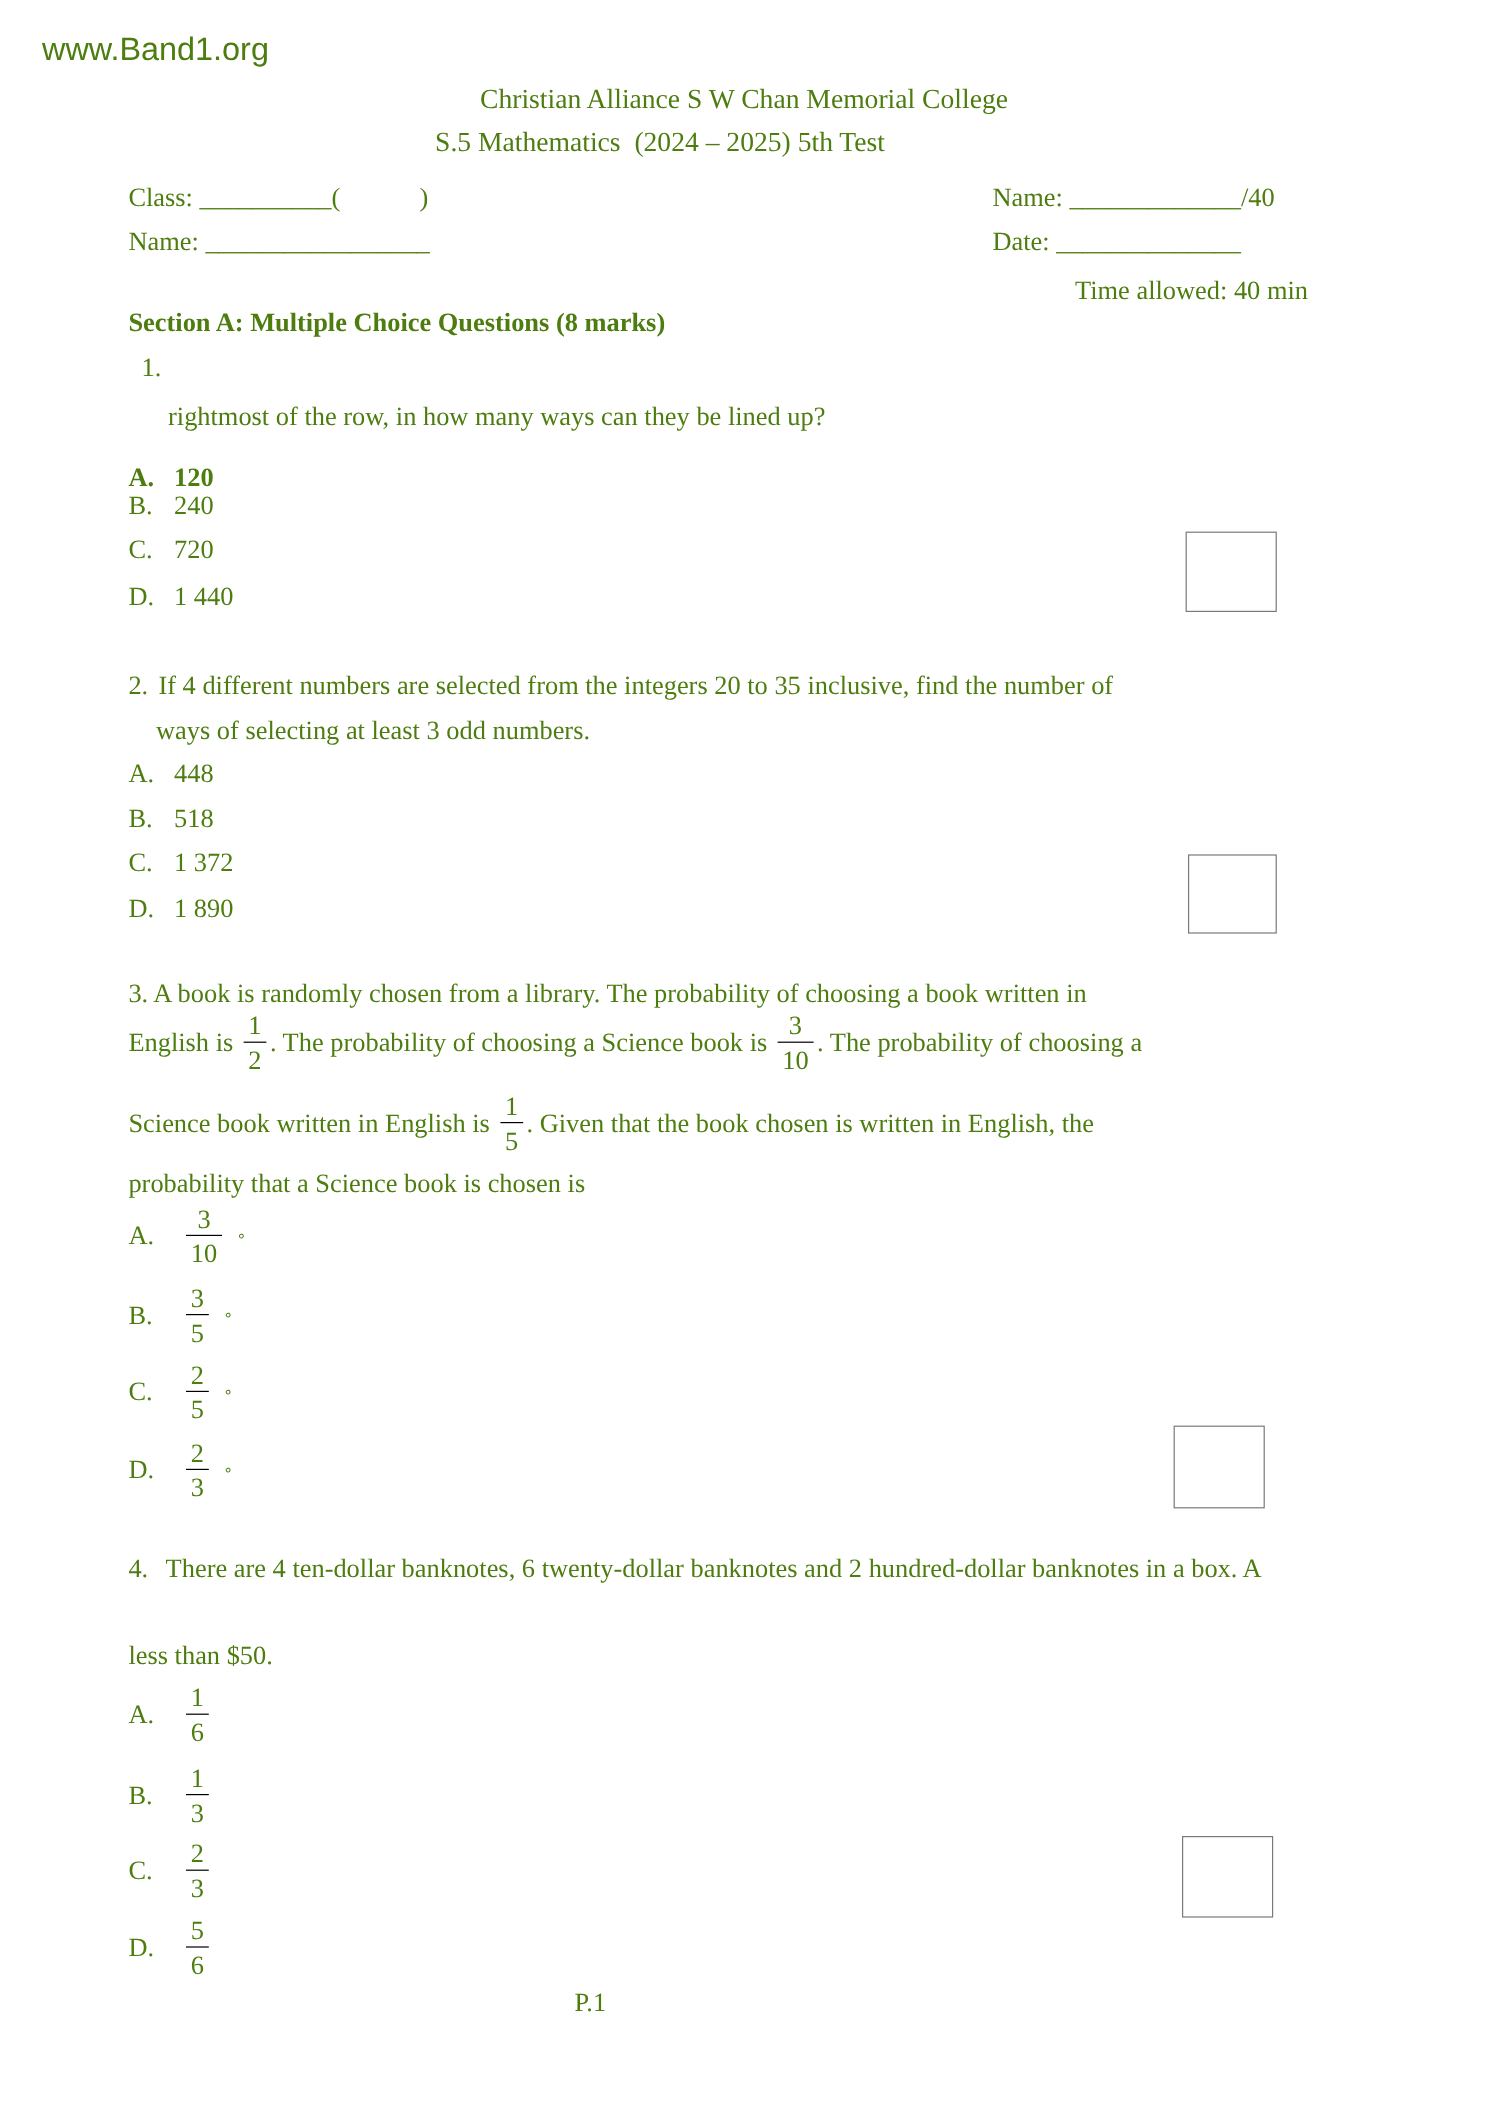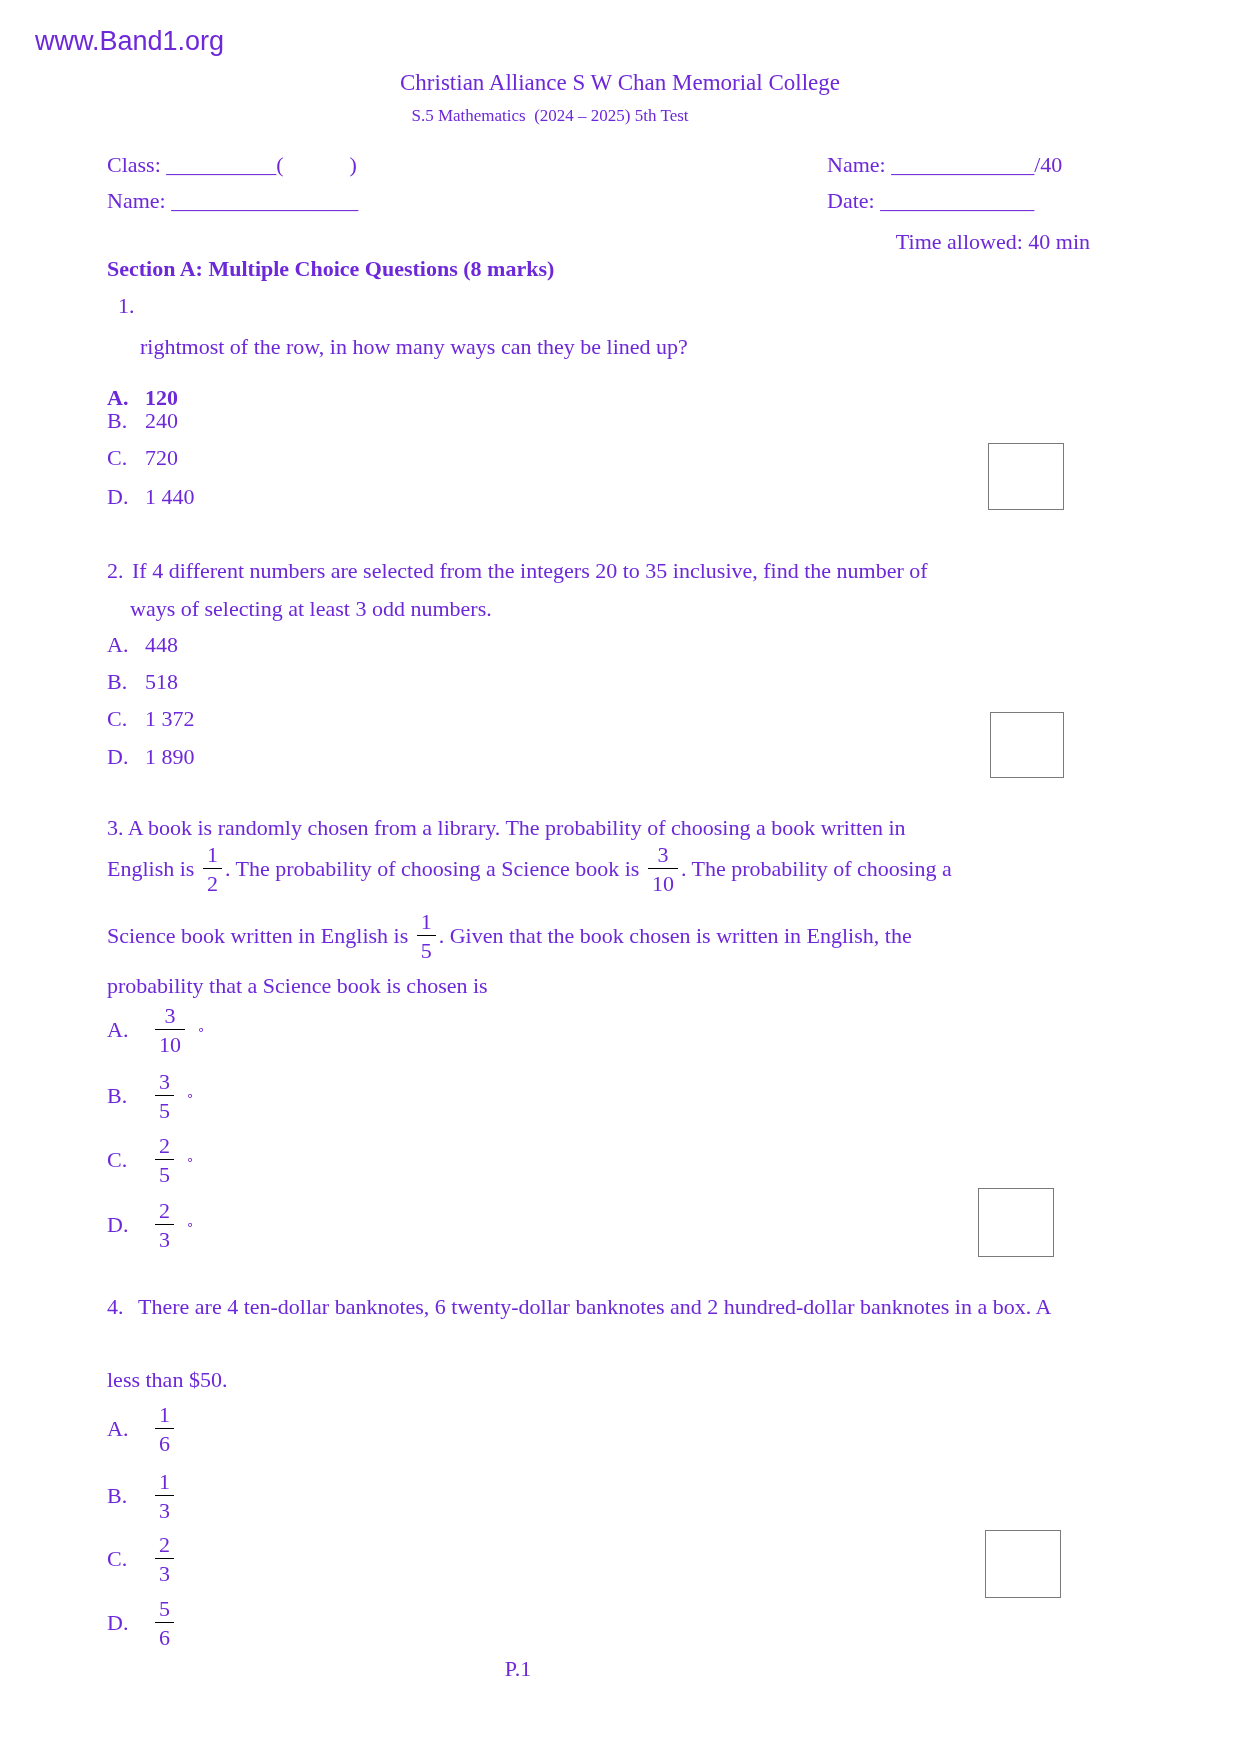--- a/index.html
+++ b/index.html
@@ -1,26 +1,26 @@
 <!DOCTYPE html>
 <html><head>
 <meta charset="utf-8">
 <style>
   html,body { margin:0; padding:0; background:#ffffff; }
   .page {
     position:relative; width:1240px; height:1754px; background:#ffffff;
-    font-family:"Liberation Serif", serif; font-size:22px; color:#6d28d9;
+    font-family:"Liberation Serif", serif; font-size:22px; color:#4d7c0f;
     overflow:hidden;
     border-radius:24px;
   }
   .abs { position:absolute; white-space:pre; }
 
   .wm   { left:35px;  top:26px;  font-family:"Liberation Sans", sans-serif; font-size:27px; }
   .t1   { left:0; top:70px;  width:1240px; text-align:center; font-size:23px; }
-  .t2   { left:0; top:106px; width:1100px; text-align:center; font-size:17px; }
+  .t2   { left:0; top:106px; width:1100px; text-align:center; font-size:23px; }
 
   .fClass { left:107px; top:152px; }
   .fMarks { left:827px; top:152px; }
   .fName  { left:107px; top:188px; }
   .fDate  { left:827px; top:188px; }
   .time   { left:690px; top:229px; width:400px; text-align:right; }
   .secA   { left:107px; top:256px; font-weight:bold; }
 
   
   .q1n  { left:118px; top:293px; }
@@ -71,21 +71,21 @@
   .frac .num { padding:0 4px 2px 4px; }
   .frac .den { border-top:1.5px solid #000; padding:3px 4px 0 4px; }
   .circ { font-size:13px; margin-left:9px; }
 
   .ansbox { position:absolute; border:1.5px solid #7a7a7a; background:#fff; }
   .box1 { left:988px; top:443px; width:74px; height:65px; }
   .box2 { left:990px; top:712px; width:72px; height:64px; }
   .box3 { left:978px; top:1188px; width:74px; height:67px; }
   .box4 { left:985px; top:1530px; width:74px; height:66px; }
 
-  .footer { left:0; top:1656px; width:984px; text-align:center;padding-left:26px; }
+  .footer { left:0; top:1656px; width:984px; text-align:center; }
 </style>
 </head>
 <body>
 
 <div class="page">
 
   <div class="abs wm">www.Band1.org</div>
 
   <div class="abs t1">Christian Alliance S W Chan Memorial College</div>
   <div class="abs t2">S.5 Mathematics  (2024 – 2025) 5th Test</div>

